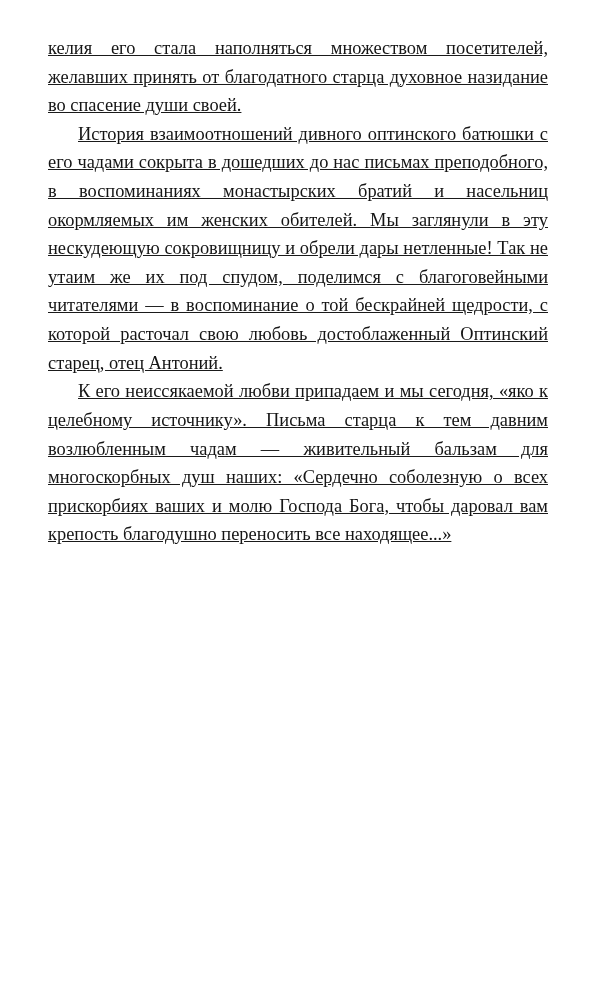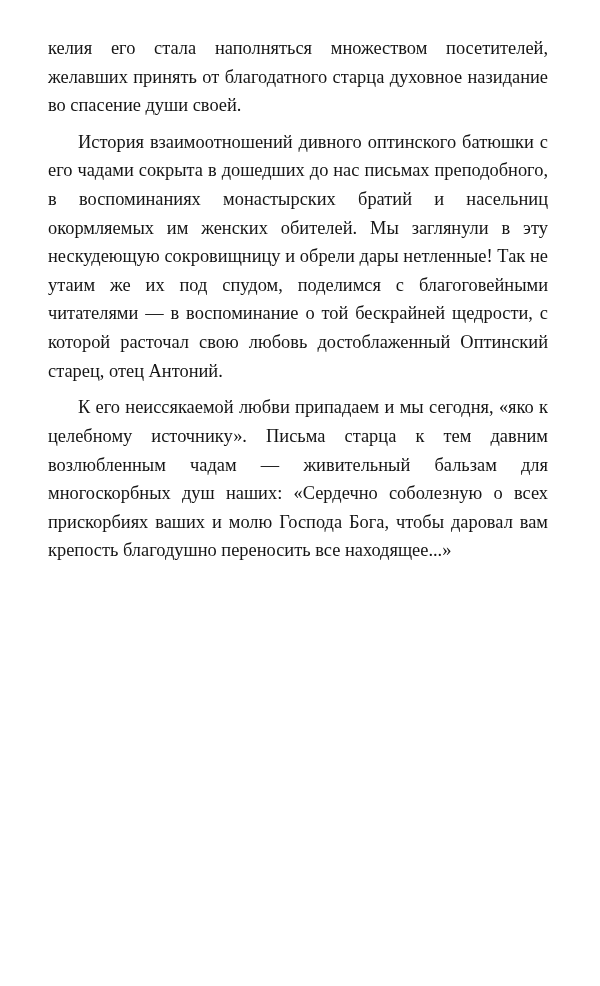--- a/index.html
+++ b/index.html
@@ -13,38 +13,39 @@
     font-family: "Liberation Serif", "DejaVu Serif", serif;
     color: #1a1a1a;
     overflow: hidden;
   }
   .page {
     position: relative;
     width: 600px;
     height: 730px;
     box-sizing: border-box;
     padding: 34px 52px 12px 48px;
+    text-decoration: underline;
   }
   .text-block {
     font-size: 18.4px;
     line-height: 1.555;
     text-align: justify;
     text-justify: inter-word;
     color: #151515;
     -webkit-font-smoothing: antialiased;
   }
   .para {
     margin: 0;
     text-indent: 0;
   }
   .para.indented {
     text-indent: 30px;
   }
   .para + .para {
-    margin-top: 8px;
+    margin-top: 0;
   }
 </style>
 </head>
 <body>
 
 <div class="page">
   <div class="text-block">
     <p class="para">келия его стала наполняться множеством посетителей, желавших принять от благодатного старца духовное назидание во спасение души своей.</p>
     <p class="para indented">История взаимоотношений дивного оптинского батюшки с его чадами сокрыта в дошедших до нас письмах преподобного, в воспоминаниях монастырских братий и насельниц окормляемых им женских обителей. Мы заглянули в эту нескудеющую сокровищницу и обрели дары нетленные! Так не утаим же их под спудом, поделимся с благоговейными читателями — в воспоминание о той бескрайней щедрости, с которой расточал свою любовь достоблаженный Оптинский старец, отец Антоний.</p>
     <p class="para indented">К его неиссякаемой любви припадаем и мы сегодня, «яко к целебному источнику». Письма старца к тем давним возлюбленным чадам — живительный бальзам для многоскорбных душ наших: «Сердечно соболезную о всех прискорбиях ваших и молю Господа Бога, чтобы даровал вам крепость благодушно переносить все находящее...»</p>

